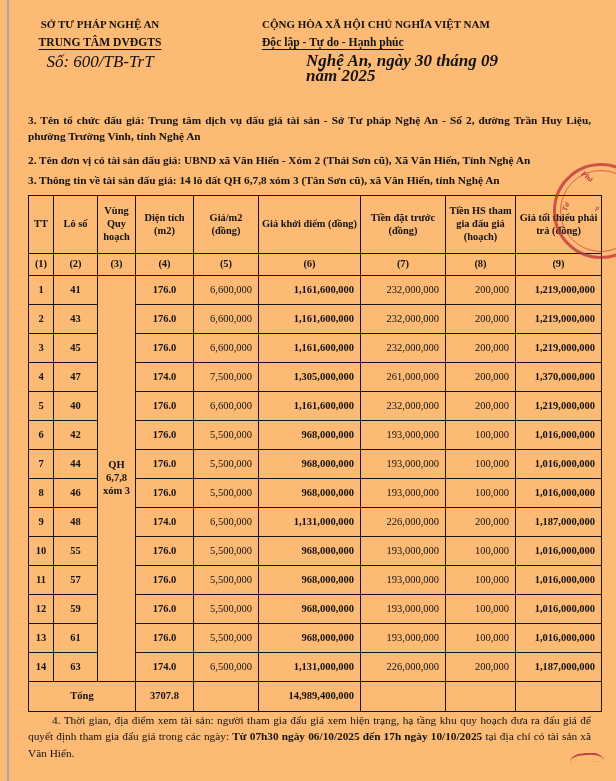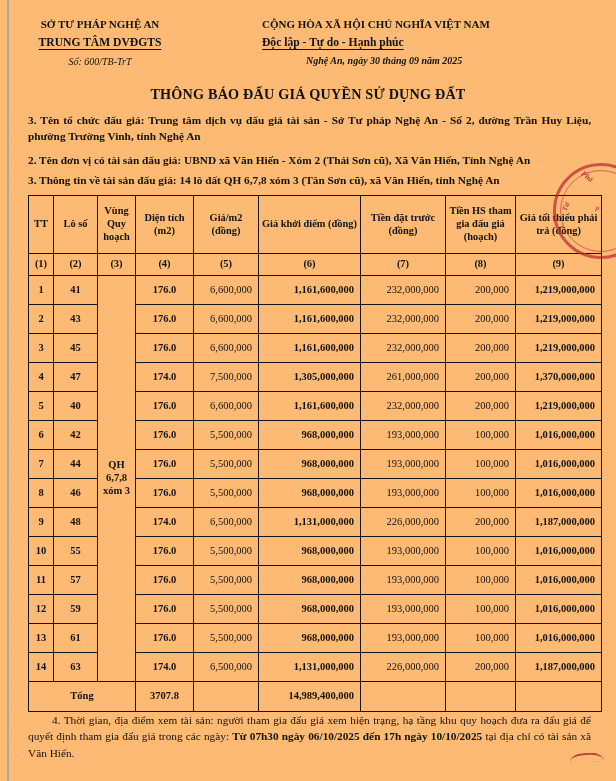--- a/index.html
+++ b/index.html
@@ -9,21 +9,21 @@
     font-family:"Liberation Serif","DejaVu Serif",serif;
   }
   .scan-line{position:absolute;left:7px;top:0;bottom:0;width:2px;background:#a9a9a9;}
 
   
   .lh-left{position:absolute;left:20px;top:17px;width:160px;text-align:center;}
   .lh-right{position:absolute;left:262px;top:17px;width:250px;text-align:left;}
   .lh1{font-size:11px;font-weight:bold;line-height:14px;}
   .lh2{font-size:11.6px;font-weight:bold;line-height:15px;margin-top:4px;
        text-decoration:underline;text-underline-offset:2.5px;}
-  .lh3{font-size:10px;font-style:italic;line-height:15px;margin-top:4px;}
+  .lh3{font-size:17px;font-style:italic;line-height:15px;margin-top:4px;}
   .lh3.bold-it{font-weight:bold;margin-left:44px;margin-top:3px;}
 
   .title{position:absolute;left:0;right:0;top:86px;text-align:center;
          font-size:14.2px;font-weight:bold;letter-spacing:.2px;}
 
   .para{position:absolute;left:28px;width:563px;margin:0;
         font-size:11.3px;font-weight:bold;line-height:15.6px;text-align:justify;}
   .para.p1{top:113px;}
   .para.p2{top:153px;}
   .para.p3{top:173px;}
@@ -68,21 +68,20 @@
     <div class="lh2">TRUNG TÂM DVĐGTS</div>
     <div class="lh3">Số: 600/TB-TrT</div>
   </div>
 
   <div class="lh-right">
     <div class="lh1">CỘNG HÒA XÃ HỘI CHỦ NGHĨA VIỆT NAM</div>
     <div class="lh2">Độc lập - Tự do - Hạnh phúc</div>
     <div class="lh3 bold-it">Nghệ An, ngày 30 tháng 09 năm 2025</div>
   </div>
 
-  <div class="title">THÔNG BÁO ĐẤU GIÁ QUYỀN SỬ DỤNG ĐẤT</div>
 
   <p class="para p1">3. Tên tổ chức đấu giá: Trung tâm dịch vụ đấu giá tài sản - Sở Tư pháp Nghệ An - Số 2, đường Trần Huy Liệu, phường Trường Vinh, tỉnh Nghệ An</p>
   <p class="para p2">2. Tên đơn vị có tài sản đấu giá: UBND xã Văn Hiến - Xóm 2 (Thái Sơn cũ), Xã Văn Hiến, Tỉnh Nghệ An</p>
   <p class="para p3">3. Thông tin về tài sản đấu giá: 14 lô đất QH 6,7,8 xóm 3 (Tân Sơn cũ), xã Văn Hiến, tỉnh Nghệ An</p>
 
   <table class="auction">
     <colgroup>
       <col style="width:25px">
         <col style="width:44px">
         <col style="width:38px">

